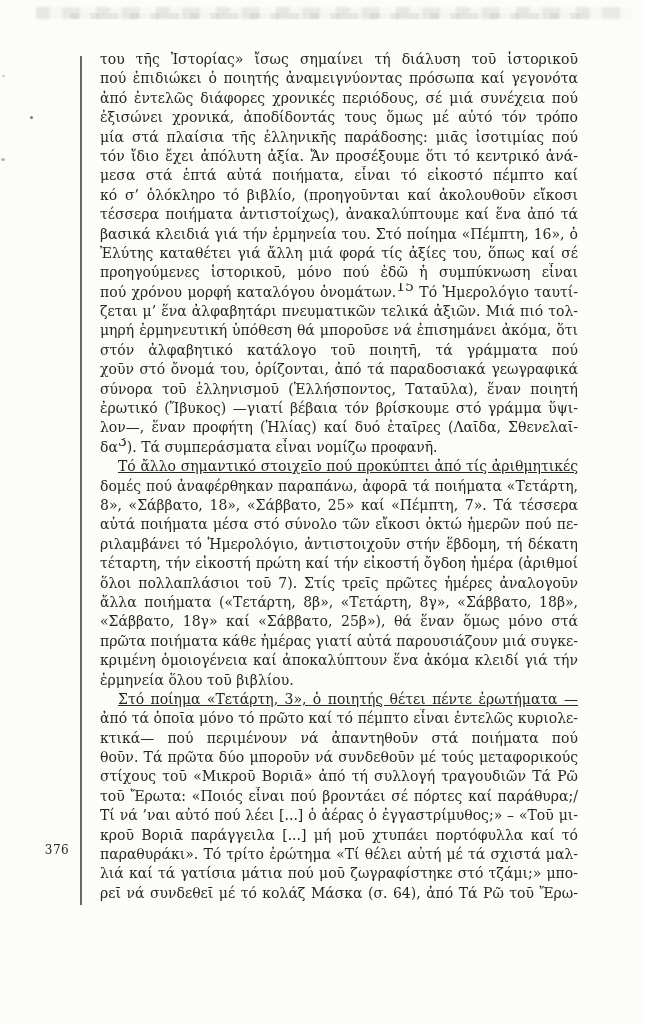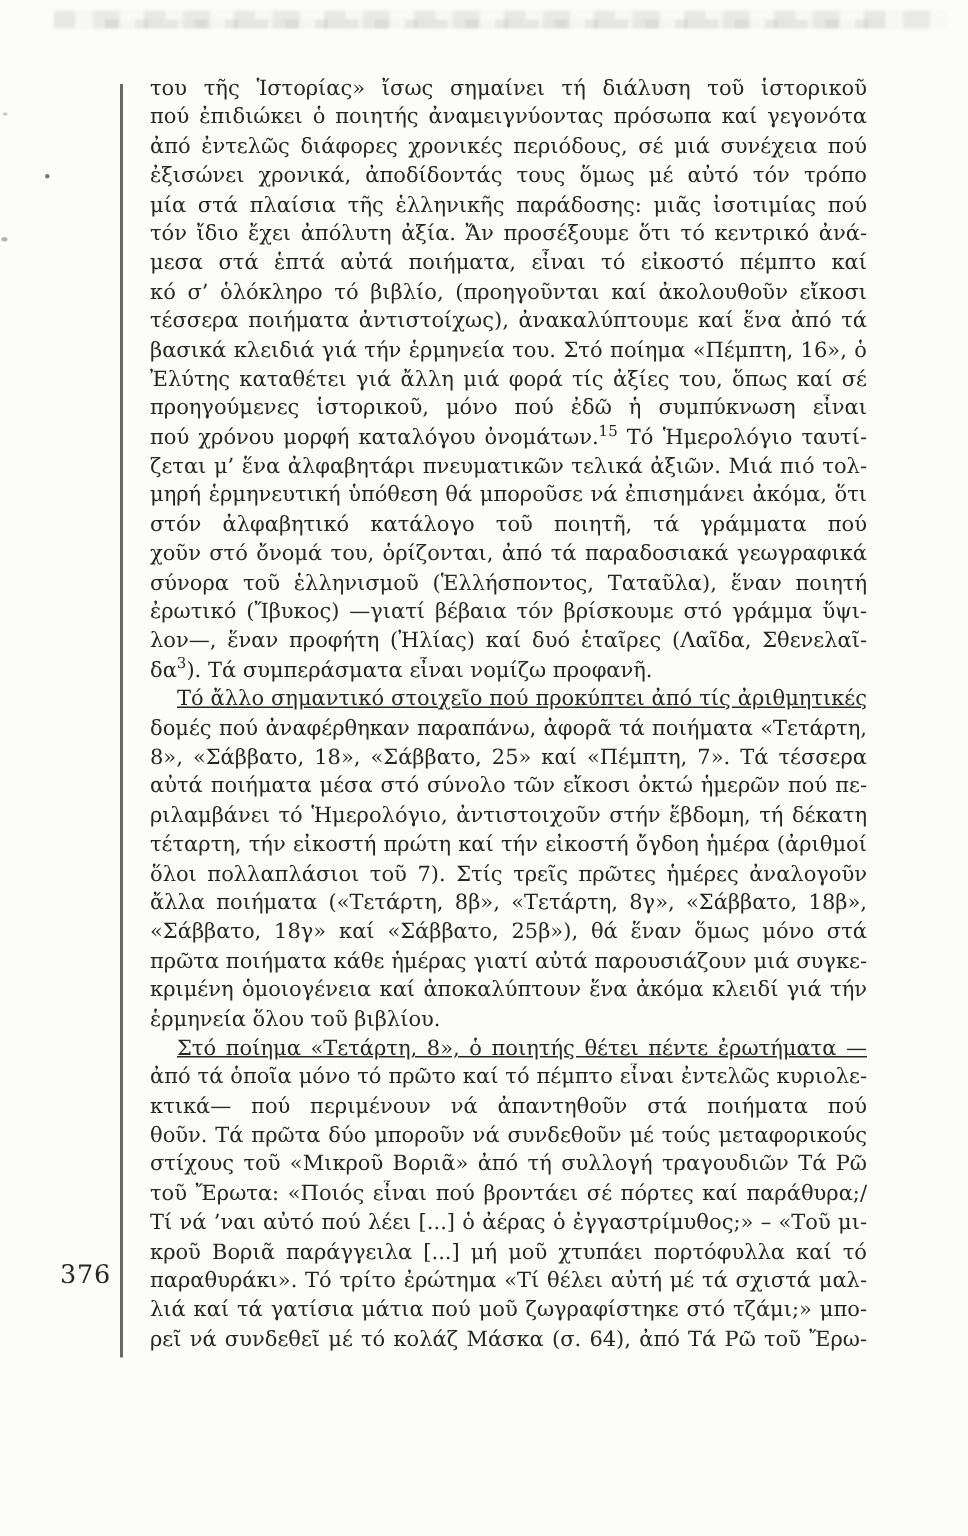--- a/index.html
+++ b/index.html
@@ -36,42 +36,42 @@
   .speck.a{left:30px;top:116px;width:3px;height:3px;opacity:.8;}
   .speck.b{left:1px;top:158px;width:4px;height:3px;opacity:.45;}
   .speck.c{left:2px;top:75px;width:3px;height:2px;opacity:.35;}
   
   .margin-rule{
     position:absolute;left:80px;top:56px;width:2px;height:849px;
     background:var(--rule);opacity:.85;
   }
   .page-number{
     position:absolute;left:38px;top:841px;width:38px;
-    font-size:17px;line-height:19px;text-align:center;
+    font-size:12px;line-height:19px;text-align:center;
     letter-spacing:.5px;
   }
   .text-block{
     position:absolute;left:100px;top:50px;width:478px;
   }
   .line{
     font-size:14px;
     height:19.4px;line-height:19.4px;
     text-align:justify;
     -moz-text-align-last:justify;
     text-align-last:justify;
     overflow:hidden;
     white-space:normal;
   }
   .line.last{
     text-align-last:left;-moz-text-align-last:left;
   }
   .line.indent{text-indent:18px;text-decoration:underline;}
   .line .it{}
   .line sup{
-    font-size:10px;line-height:0;vertical-align:super;
+    font-size:14px;line-height:0;vertical-align:super;
     letter-spacing:0;
   }
 </style>
 </head>
 <body>
 
 <div class="page">
   <div class="artifact-band"></div>
   <div class="artifact-band2"></div>
   <div class="speck a"></div>
@@ -109,21 +109,21 @@
       <div class="line"><span>8», «Σάββατο, 18», «Σάββατο, 25» καί «Πέμπτη, 7». Τά τέσσερα</span></div>
       <div class="line"><span>αὐτά ποιήματα μέσα στό σύνολο τῶν εἴκοσι ὀκτώ ἡμερῶν πού πε-</span></div>
       <div class="line"><span>ριλαμβάνει τό </span><span class="it">Ἡμερολόγιο</span><span>, ἀντιστοιχοῦν στήν ἕβδομη, τή δέκατη</span></div>
       <div class="line"><span>τέταρτη, τήν εἰκοστή πρώτη καί τήν εἰκοστή ὄγδοη ἡμέρα (ἀριθμοί</span></div>
       <div class="line"><span>ὅλοι πολλαπλάσιοι τοῦ 7). Στίς τρεῖς πρῶτες ἡμέρες ἀναλογοῦν καί</span></div>
       <div class="line"><span>ἄλλα ποιήματα («Τετάρτη, 8β», «Τετάρτη, 8γ», «Σάββατο, 18β»,</span></div>
       <div class="line"><span>«Σάββατο, 18γ» καί «Σάββατο, 25β»), θά ἕναν ὅμως μόνο στά</span></div>
       <div class="line"><span>πρῶτα ποιήματα κάθε ἡμέρας γιατί αὐτά παρουσιάζουν μιά συγκε-</span></div>
       <div class="line"><span>κριμένη ὁμοιογένεια καί ἀποκαλύπτουν ἕνα ἀκόμα κλειδί γιά τήν</span></div>
       <div class="line last"><span>ἑρμηνεία ὅλου τοῦ βιβλίου.</span></div>
-      <div class="line indent"><span>Στό ποίημα «Τετάρτη, 8», ὁ ποιητής θέτει πέντε ἐρωτήματα —</span></div>
+      <div class="line indent"><span>Στό ποίημα «Τετάρτη, 3», ὁ ποιητής θέτει πέντε ἐρωτήματα —</span></div>
       <div class="line"><span>ἀπό τά ὁποῖα μόνο τό πρῶτο καί τό πέμπτο εἶναι ἐντελῶς κυριολε-</span></div>
       <div class="line"><span>κτικά— πού περιμένουν νά ἀπαντηθοῦν στά ποιήματα πού ἀκολου-</span></div>
       <div class="line"><span>θοῦν. Τά πρῶτα δύο μποροῦν νά συνδεθοῦν μέ τούς μεταφορικούς</span></div>
       <div class="line"><span>στίχους τοῦ «Μικροῦ Βοριᾶ» ἀπό τή συλλογή τραγουδιῶν </span><span class="it">Τά Ρῶ</span></div>
       <div class="line"><span class="it">τοῦ Ἔρωτα: «Ποιός εἶναι πού βροντάει σέ πόρτες καί παράθυρα;/</span></div>
       <div class="line"><span class="it">Τί νά ’ναι αὐτό πού λέει [...] ὁ ἀέρας ὁ ἐγγαστρίμυθος;» – «Τοῦ μι-</span></div>
       <div class="line"><span class="it">κροῦ Βοριᾶ παράγγειλα [...] μή μοῦ χτυπάει πορτόφυλλα καί τό</span></div>
       <div class="line"><span class="it">παραθυράκι».</span><span> Τό τρίτο ἐρώτημα </span><span class="it">«Τί θέλει αὐτή μέ τά σχιστά μαλ-</span></div>
       <div class="line"><span class="it">λιά καί τά γατίσια μάτια πού μοῦ ζωγραφίστηκε στό τζάμι;»</span><span> μπο-</span></div>
       <div class="line"><span>ρεῖ νά συνδεθεῖ μέ τό κολάζ </span><span class="it">Μάσκα</span><span> (σ. 64), ἀπό </span><span class="it">Τά Ρῶ τοῦ Ἔρω-</span></div>

